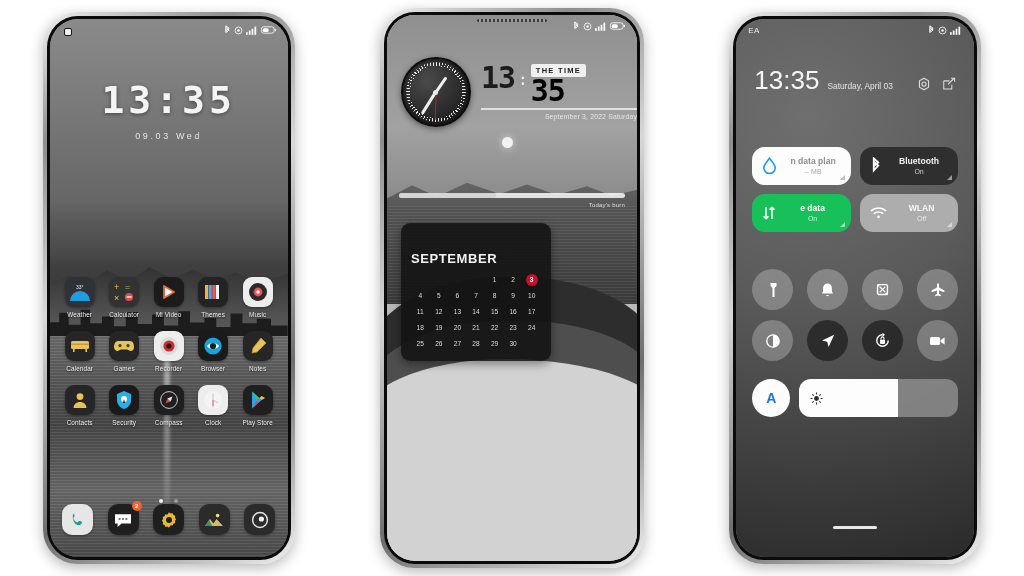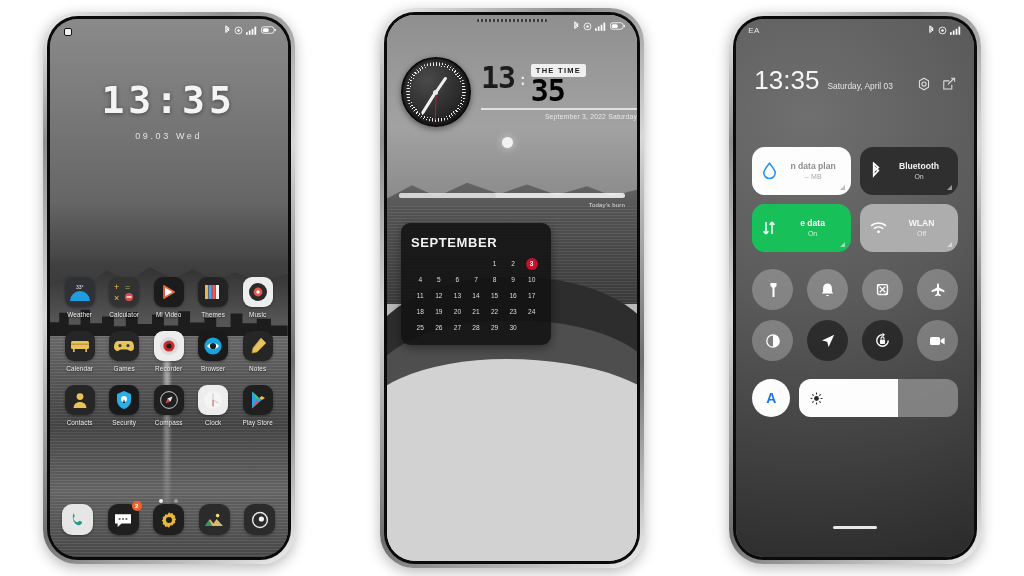--- a/index.html
+++ b/index.html
@@ -132,21 +132,21 @@
 
   .moon { position:absolute; left:115px; top:122px; width:11px; height:11px; border-radius:50%;
           background:#f2f2f2; box-shadow:0 0 8px rgba(255,255,255,.55); z-index:4; }
   .barwidget { position:absolute; left:12px; right:12px; top:178px; z-index:4; }
   .bartrack { height:5px; border-radius:3px; background:rgba(255,255,255,.82); position:relative; }
   .bartrack .fill { position:absolute; left:0; top:0; bottom:0; width:43%;
                     background:rgba(200,200,200,.55); border-radius:3px; }
   .barlabel { margin-top:4px; font-size:6px; color:#dedede; text-align:right; letter-spacing:.2px; }
 
   .calwidget { position:absolute; left:14px; top:208px; width:150px; border-radius:9px;
-               background:rgba(18,18,18,.88); padding:12px 10px 12px; z-index:4;
+               background:rgba(18,18,18,.88); padding:28px 10px 12px; z-index:4;
                box-shadow:0 3px 10px rgba(0,0,0,.4); }
   .calmonth { font-size:13px; font-weight:700; color:#f2f2f2; letter-spacing:.6px; margin-bottom:9px; }
   .calgrid { display:grid; grid-template-columns:repeat(7,1fr); row-gap:6px; }
   .calcell { font-size:6.6px; color:#dcdcdc; text-align:center; line-height:10px; }
   .calcell.today { color:#fff; font-weight:700; position:relative; }
   .calcell.today::before { content:""; position:absolute; left:50%; top:50%;
         width:12px; height:12px; margin:-6px 0 0 -6px; border-radius:50%; background:#c3122a; z-index:-1; }
   .calcell.today span { position:relative; z-index:1; }
 
   
@@ -154,21 +154,21 @@
     background: radial-gradient(circle at 30% 18%, #6f6f6f 0%, #5a5a5a 40%, #3e3e3e 75%, #2a2a2a 100%); }
   .cc-head { position:absolute; left:18px; right:18px; top:48px; display:flex;
              align-items:flex-start; justify-content:space-between; z-index:4; }
   .cc-time { font-size:26px; color:#f5f5f5; font-weight:400; line-height:1; }
   .cc-datewrap { display:flex; align-items:flex-end; gap:8px; }
   .cc-date { font-size:8.4px; color:#e2e2e2; line-height:1.25; max-width:66px; margin-bottom:2px; }
   .cc-actions { display:flex; gap:11px; align-items:center; margin-top:10px; }
 
   .tiles { position:absolute; left:16px; right:16px; top:128px; display:grid;
            grid-template-columns:1fr 1fr; gap:9px; z-index:4; }
-  .tile { height:48px; border-radius:13px; padding:8px 10px; display:flex; align-items:center;
+  .tile { height:38px; border-radius:13px; padding:8px 10px; display:flex; align-items:center;
           gap:8px; position:relative; overflow:hidden; }
   .tile .tt { flex:1; min-width:0; }
   .tile .t1 { font-size:8.6px; font-weight:700; line-height:1.25; white-space:nowrap; overflow:hidden; }
   .tile .t2 { font-size:7px; line-height:1.3; opacity:.78; }
   .tile .corner { position:absolute; right:6px; bottom:5px; width:0; height:0;
         border-left:5px solid transparent; border-bottom:5px solid currentColor; opacity:.55; }
   .tile.white { background:#fdfdfd; color:#8d8d8d; }
   .tile.dark  { background:#2f2f2f; color:#f2f2f2; }
   .tile.green { background:#18c05a; color:#ffffff; }
   .tile.gray  { background:#adadad; color:#f7f7f7; }

